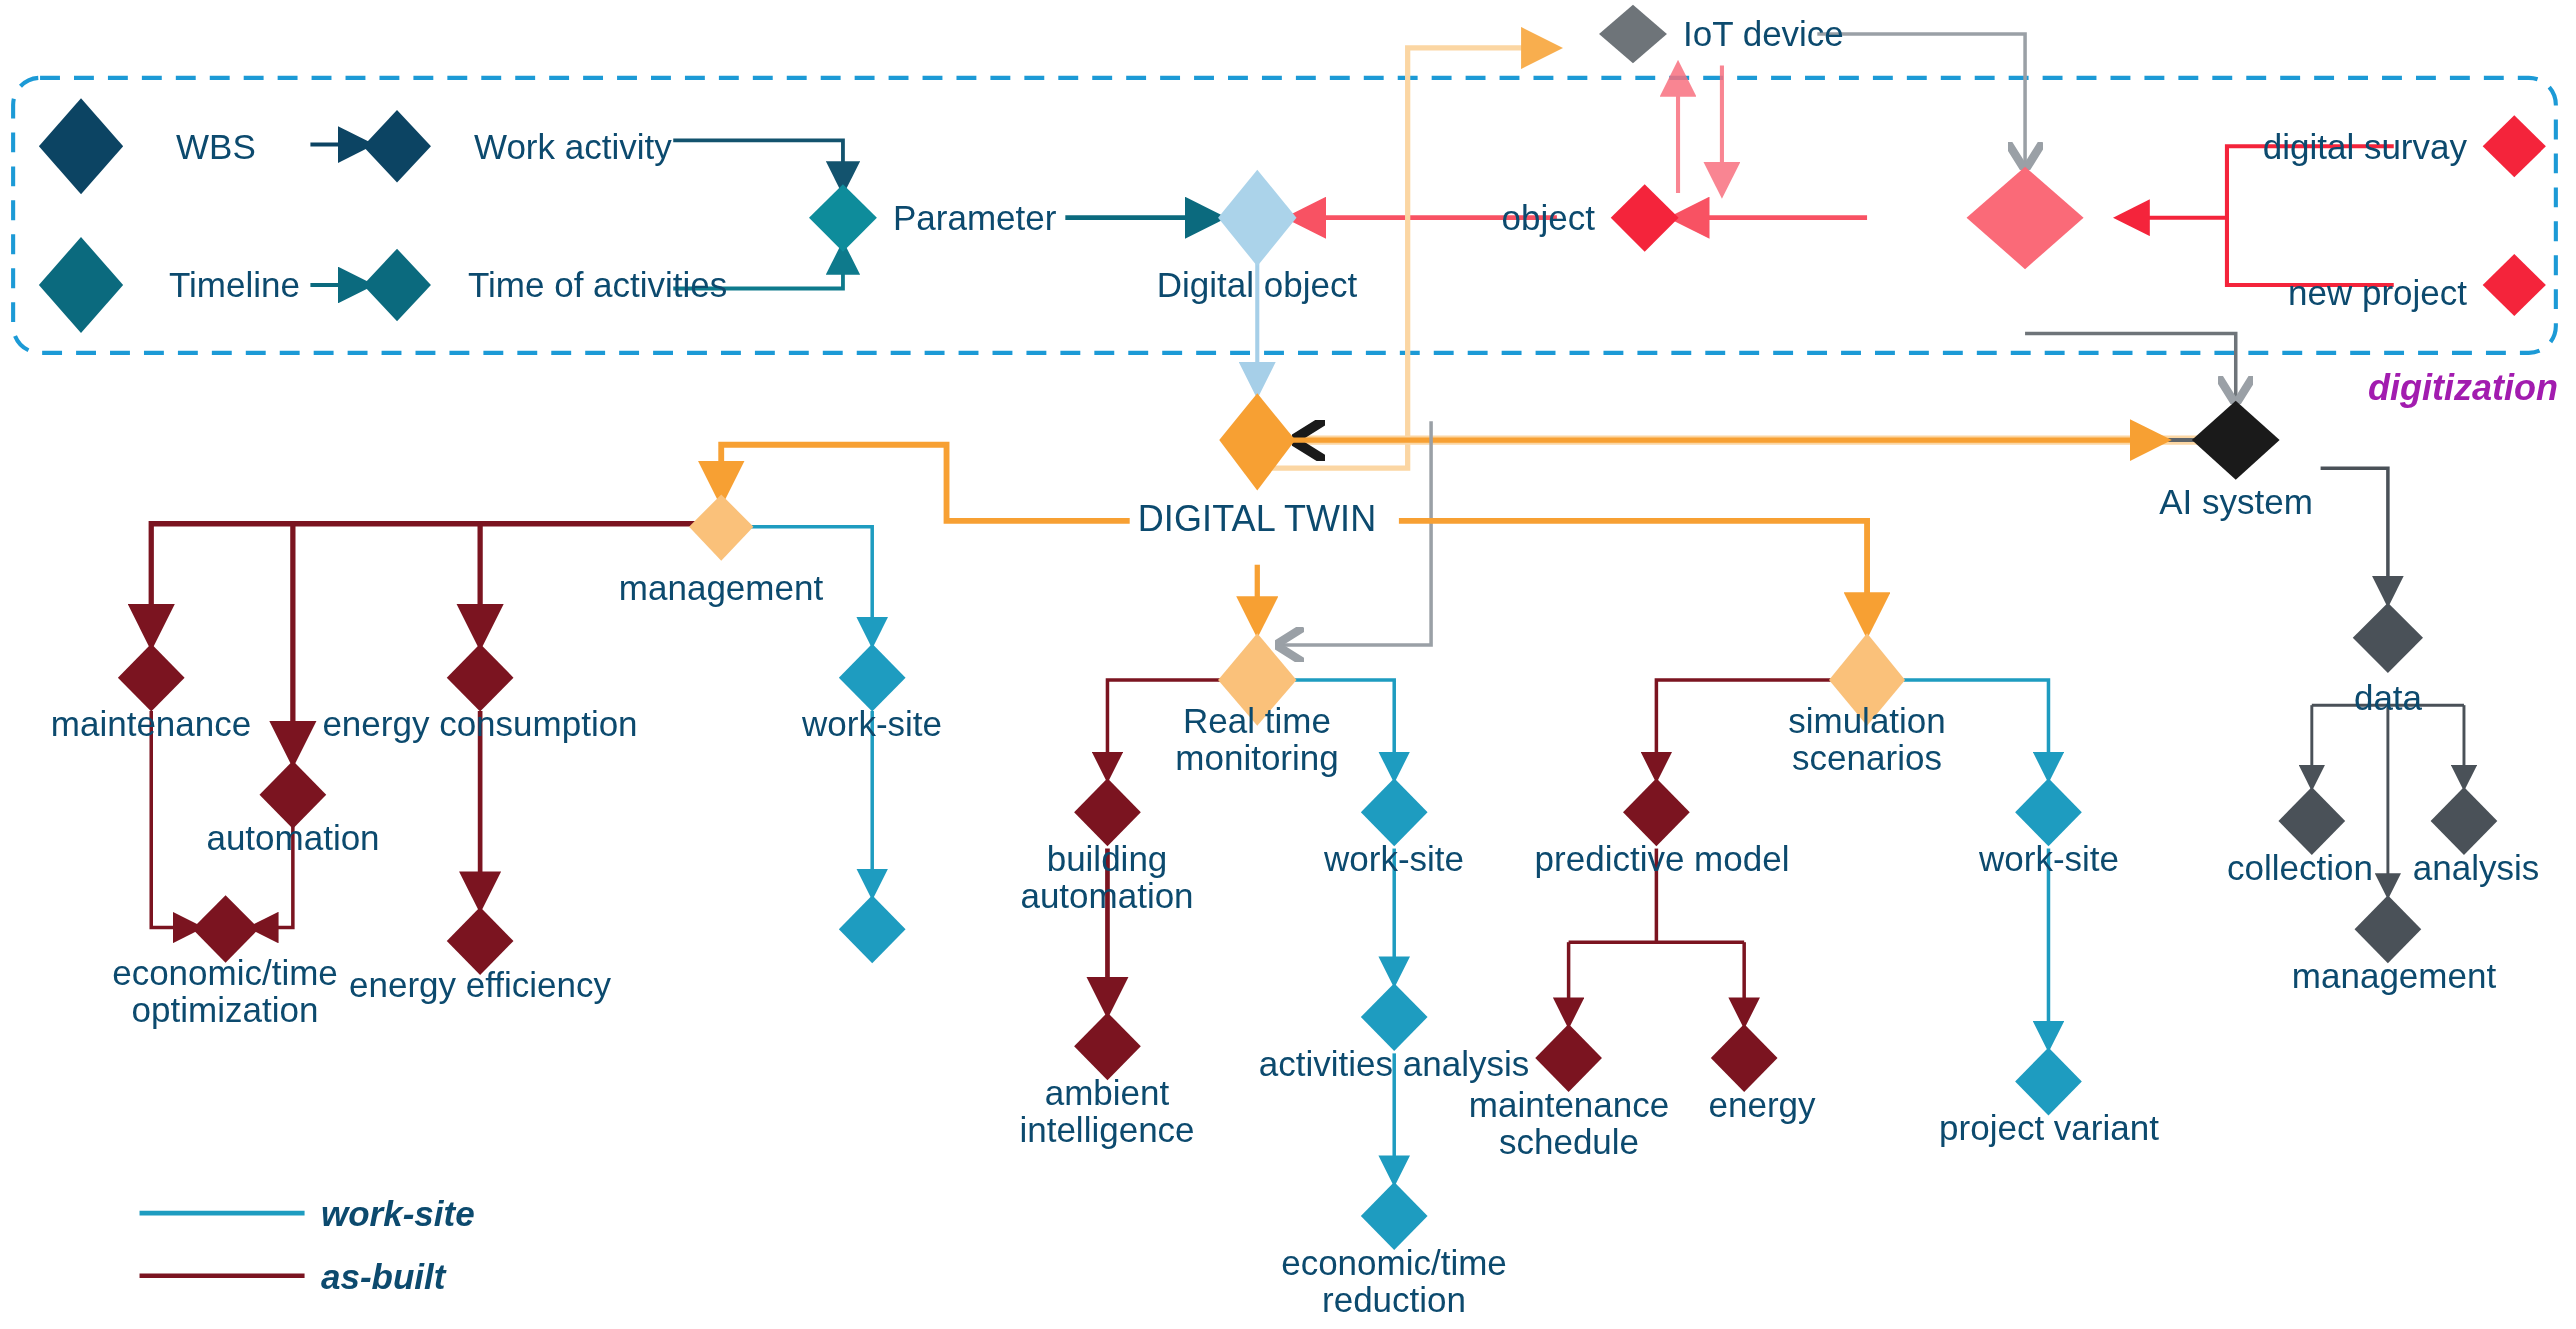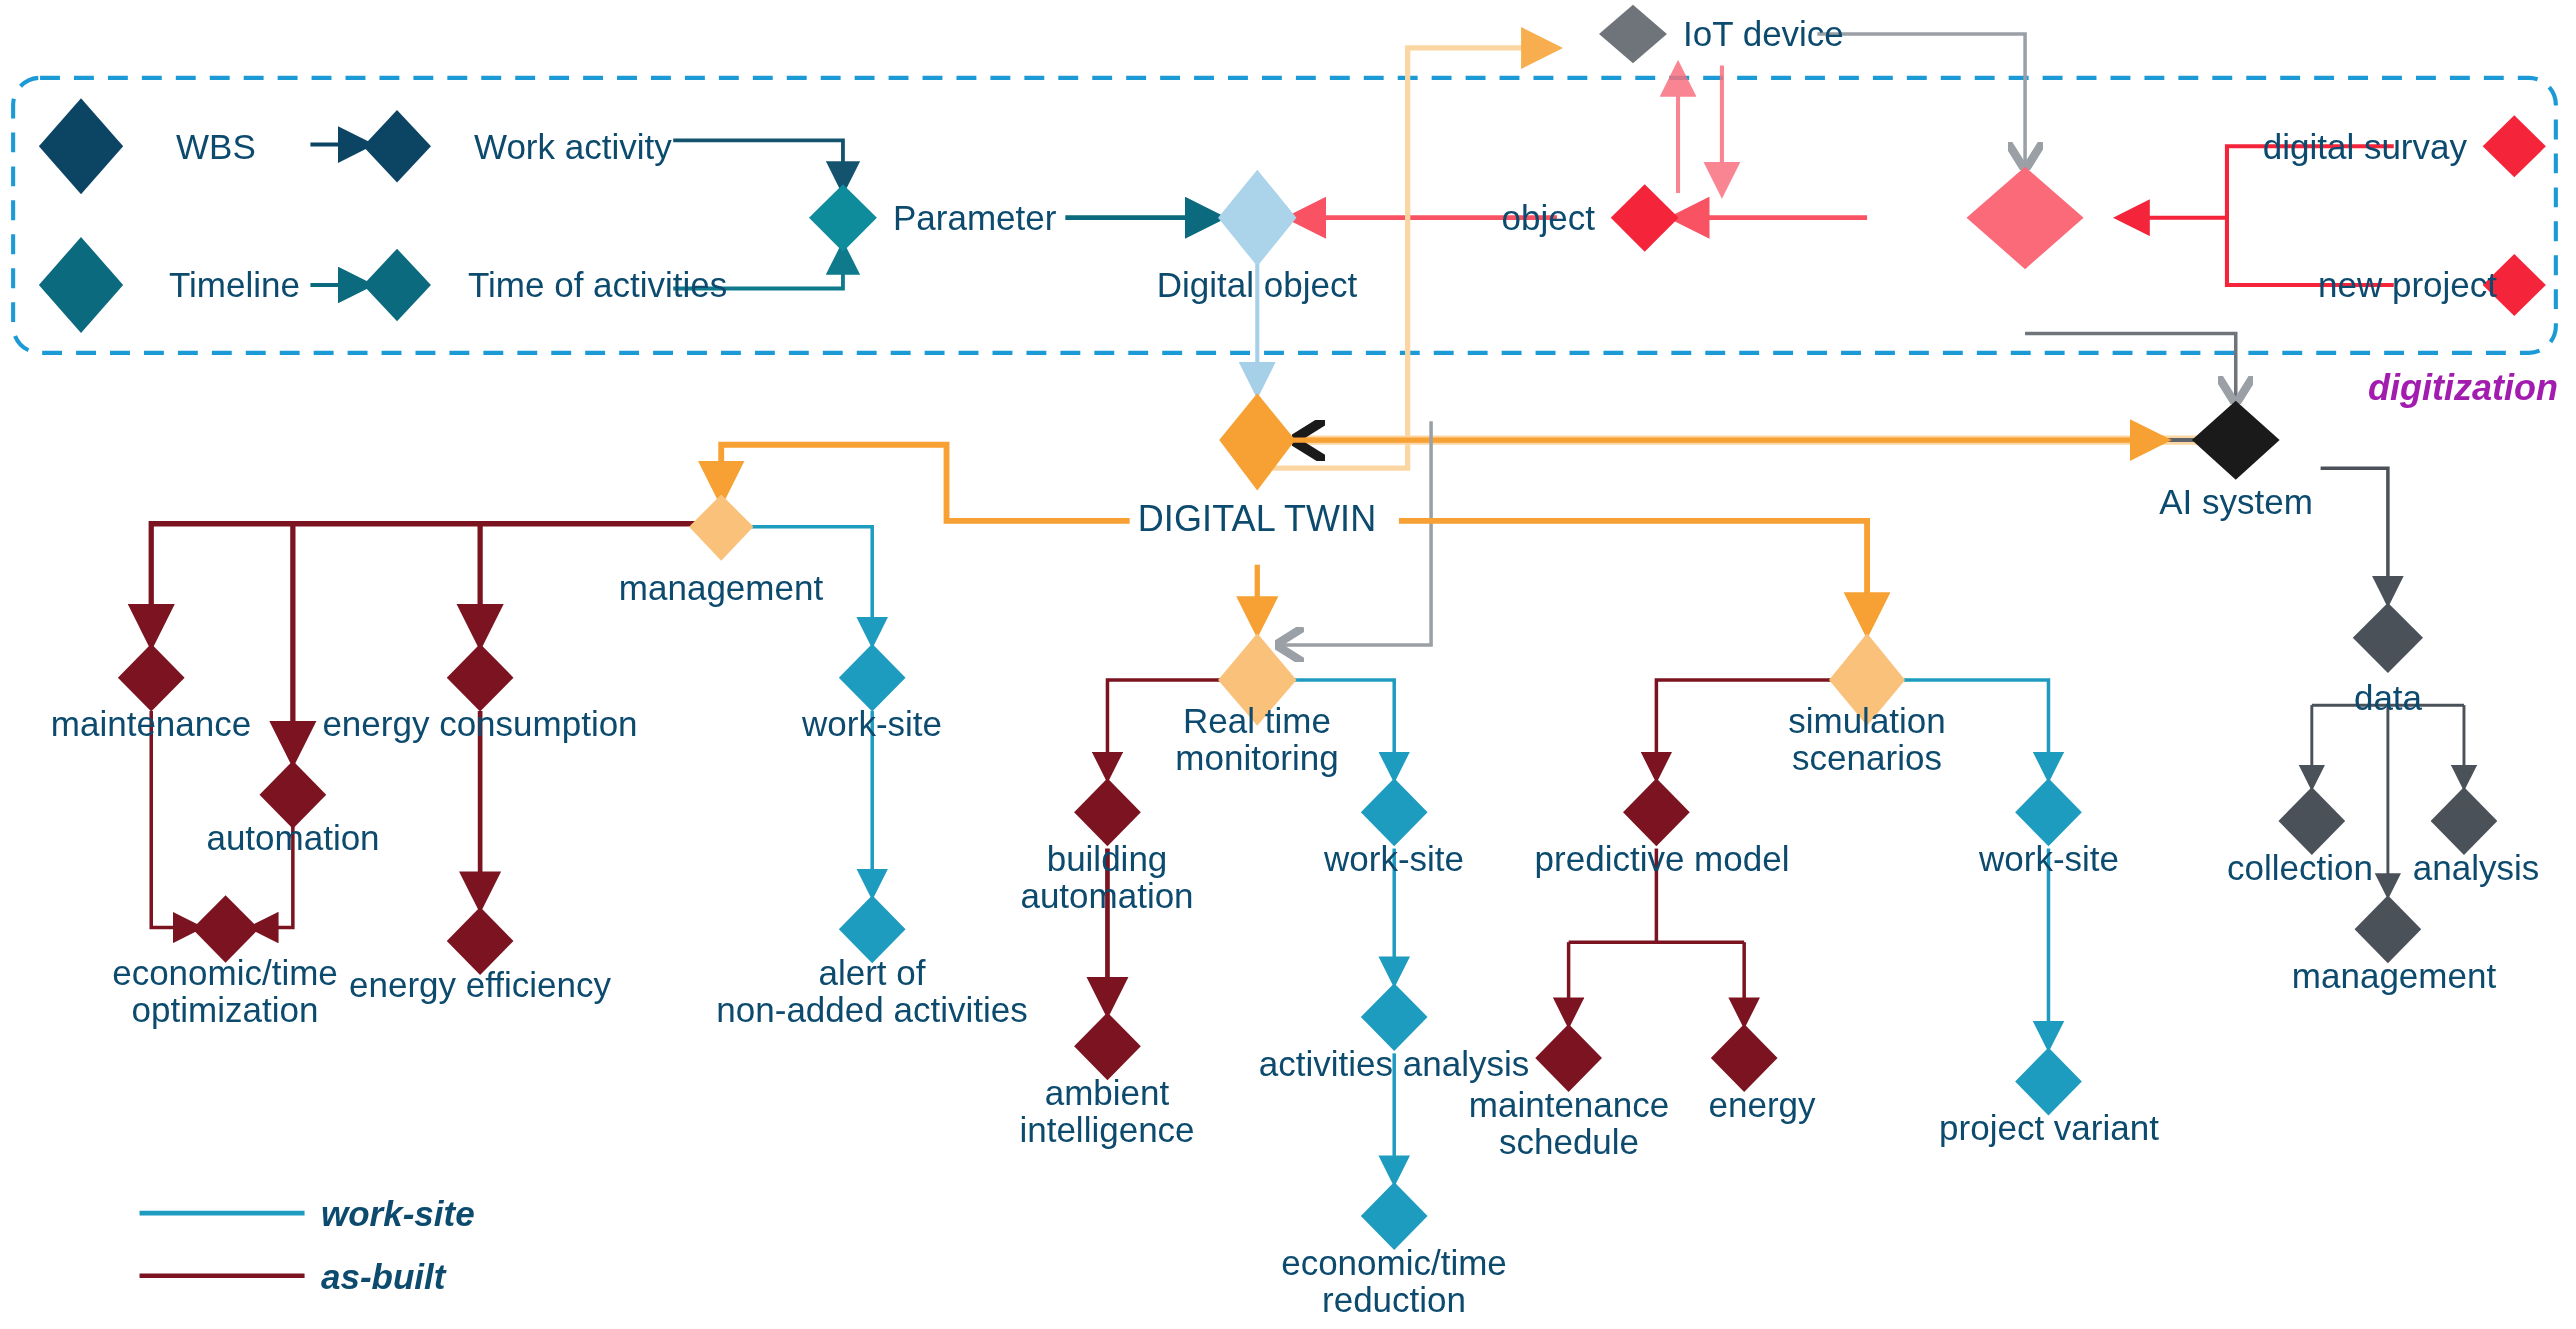--- a/index.html
+++ b/index.html
@@ -257,40 +257,38 @@
 
 <div class="lbl l" style="left:176px;top:128px;">WBS</div>
 <div class="lbl l" style="left:474px;top:128px;">Work activity</div>
 <div class="lbl l" style="left:149px;top:266px;margin-left:20px;">Timeline</div>
 <div class="lbl l" style="left:468px;top:266px;">Time of activities</div>
 <div class="lbl l" style="left:893px;top:199px;">Parameter</div>
 <div class="lbl c" style="left:1257px;top:266px;">Digital object</div>
 <div class="lbl r" style="left:1595px;top:199px;">object</div>
 <div class="lbl l" style="left:1683px;top:14.6px;">IoT device</div>
 <div class="lbl r" style="left:2467px;top:128px;">digital survay</div>
-<div class="lbl r" style="left:2467px;top:266px;margin-left:30px;">new project</div>
+<div class="lbl r" style="left:2467px;top:274px;">new project</div>
 <div class="lbl dig r" style="left:2558px;top:369px;">digitization</div>
 
 <div class="lbl dt c" style="left:1257px;top:500px;">DIGITAL TWIN</div>
 <div class="lbl c" style="left:2236px;top:483px;">AI system</div>
 <div class="lbl c" style="left:721px;top:569px;">management</div>
 <div class="lbl c" style="left:1257px;top:702px;">Real time
 monitoring</div>
 <div class="lbl c" style="left:1867px;top:702px;">simulation
 scenarios</div>
 
 <div class="lbl c" style="left:151px;top:705px;">maintenance</div>
 <div class="lbl c" style="left:293px;top:819px;">automation</div>
 <div class="lbl c" style="left:225px;top:954px;">economic/time
 optimization</div>
 <div class="lbl c" style="left:480px;top:705px;">energy consumption</div>
 <div class="lbl c" style="left:480px;top:966px;">energy efficiency</div>
 <div class="lbl c" style="left:872px;top:705px;">work-site</div>
-<div class="lbl c" style="left:872px;top:954px;">alert of
-non-added activities</div>
 
 <div class="lbl c" style="left:1107px;top:840px;">building
 automation</div>
 <div class="lbl c" style="left:1107px;top:1074px;">ambient
 intelligence</div>
 <div class="lbl c" style="left:1394px;top:840px;">work-site</div>
 <div class="lbl c" style="left:1394px;top:1045px;">activities analysis</div>
 <div class="lbl c" style="left:1394px;top:1244px;">economic/time
 reduction</div>
 

